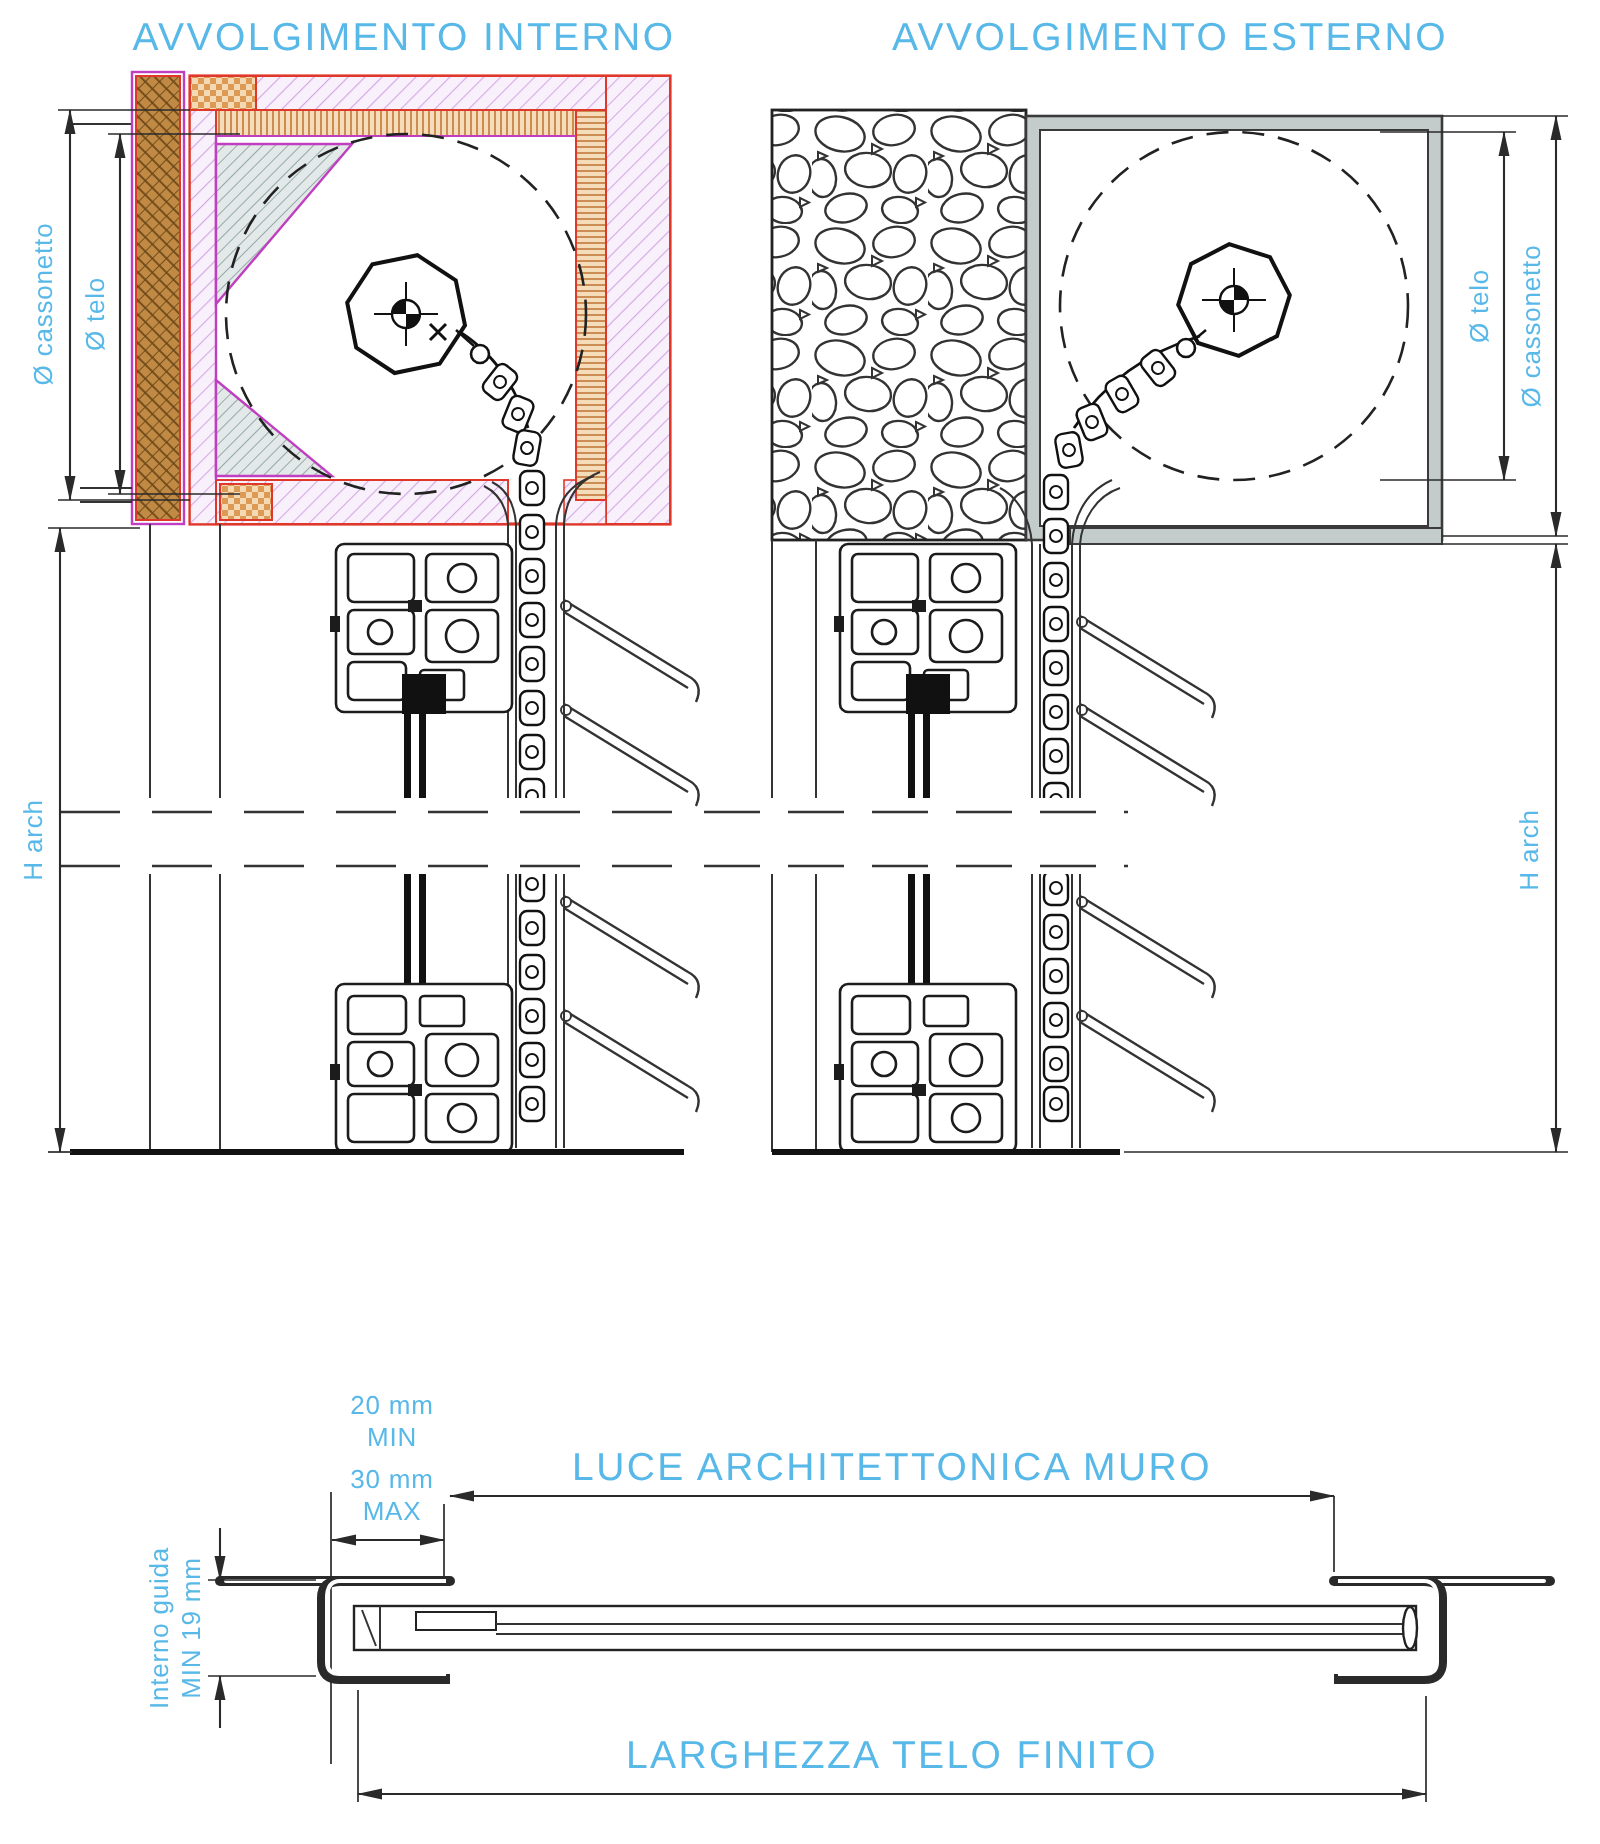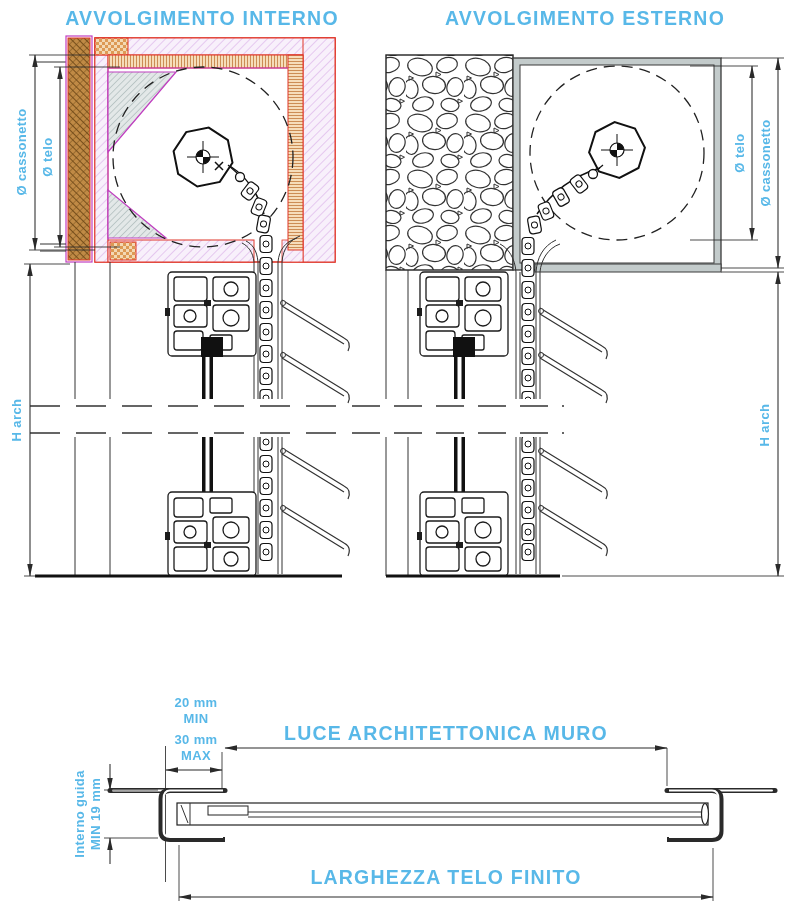--- a/index.html
+++ b/index.html
@@ -1,16 +1,16 @@
 <!DOCTYPE html>
 <html style="--accent_blue: #58b8e8; --red: #e0372b; --magenta: #c03ec0; --pink_fill: #f8f0fb; --pink_line: #d5a8e5; --brown_fill: #c08a45; --brown_line: #6e4817; --orange_checker: #dd9a55; --grain_fill: #f6ddba; --grain_line: #c2793a; --gray_fill: #c3cbcb; --gray_hatch_fill: #e3e8e8; --gray_hatch_line: #8fa2a2; --line_dark: #2a2a2a;"><head>
 <meta charset="utf-8">
 <style>
   html,body{margin:0;padding:0;background:#fff;}
-  .page{width:800px;height:922px;position:relative;background:#fff;overflow:hidden;font-weight:bold;}
+  .page{width:800px;height:922px;position:relative;background:#fff;overflow:hidden;}
   svg{display:block;}
   text{font-family:"Liberation Sans","DejaVu Sans",sans-serif;}
   .ttl{fill:var(--accent_blue,#58b8e8);font-size:19.5px;letter-spacing:1.2px;}
   .lbl{fill:var(--accent_blue,#58b8e8);font-size:13px;letter-spacing:.4px;}
   .dim{stroke:#2a2a2a;stroke-width:1.05;fill:none;marker-start:url(#arw);marker-end:url(#arw);}
   .dime{stroke:#2a2a2a;stroke-width:1.05;fill:none;marker-end:url(#arw);}
   .ext{stroke:#2a2a2a;stroke-width:.85;fill:none;}
   .ln{stroke:#333;fill:none;stroke-width:1;}
   .red{stroke:var(--red,#e0372b);}
   .mag{stroke:var(--magenta,#c03ec0);}

